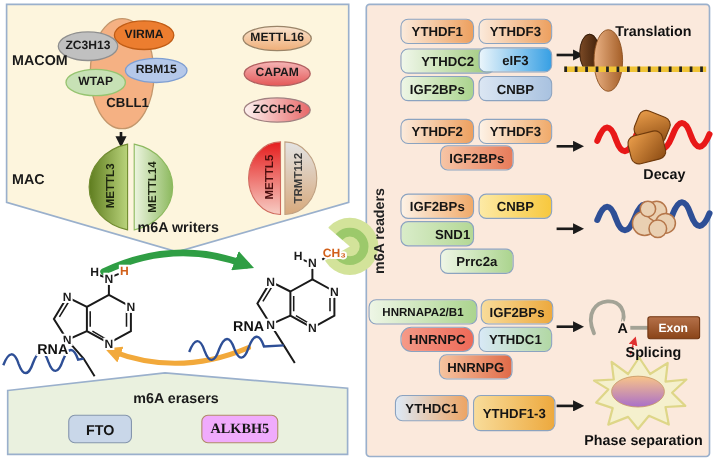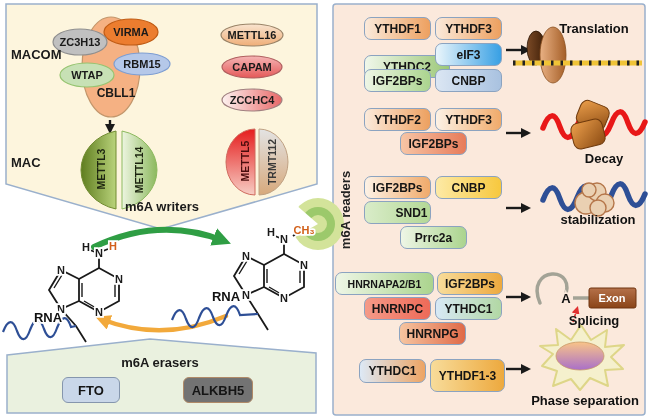--- a/index.html
+++ b/index.html
@@ -25,26 +25,26 @@
   .pg-or  {background:linear-gradient(90deg,#fbeadb,#eda05f);text-align:right;}
   .pg-or2 {background:linear-gradient(90deg,#fdf2e6,#f0aa6a);}
   .pg-grn {background:linear-gradient(90deg,#f0f7ea,#9cc878);}
   .pg-blu {background:linear-gradient(90deg,#eaf5fb,#38a0e4);}
   .pg-lgrn{background:linear-gradient(90deg,#eef6e6,#abd48e);}
   .pg-stl {background:linear-gradient(90deg,#dbe6f3,#a9c2e0);}
   .pg-red2{background:linear-gradient(90deg,#f7c5a5,#e77b5a);}
   .pg-gold{background:linear-gradient(90deg,#fdeaa6,#f7c83e);}
   .pg-sage{background:linear-gradient(90deg,#d9ecc9,#b4d896);padding-left:28px;}
   .pg-hur {background:linear-gradient(90deg,#f6c5a0,#e06a48);}
-  .pg-sal {background:linear-gradient(90deg,#f59a88,#ee6a58);}
+  .pg-sal {background:linear-gradient(90deg,#f59a88,#ee6a58);border-radius:10px;}
   .pg-bg  {background:linear-gradient(90deg,#d8e9f6,#b2d8a4);}
   .pg-yo  {background:linear-gradient(90deg,#f8dc9a,#ed294e);background:linear-gradient(90deg,#f8dc9a,#eda93e);}
   .pg-bo  {background:linear-gradient(90deg,#dde9f6,#eda463);}
   .fto{background:#c9d7e9;border:1px solid #8596ad;}
-  .alkbh5{background:#737373;border:1px solid #b08a68;}
+  .alkbh5{background:#f0abfc;border:1px solid #b08a68;font-family:Liberation Serif, serif;}
 </style>
 </head>
 <body>
 
 <div class="stage">
 
 <svg width="649" height="419" viewBox="0 0 649 419">
   <defs>
     <linearGradient id="gM3" x1="0" y1="0" x2="1" y2="0">
           <stop offset="0" stop-color="#5f7d1f"></stop>
@@ -248,36 +248,35 @@
 <div class="vlbl" style="left:272px;top:162px;color:#3a3a3a;">TRMT112</div>
 
 <div class="title" style="left:160px;top:362px;">m6A erasers</div>
 <div class="ebox fto" style="left:62px;top:377px;width:58px;height:26px;">FTO</div>
 <div class="ebox alkbh5" style="left:183px;top:377px;width:70px;height:26px;">ALKBH5</div>
 
 <div class="vlbl" style="left:345px;top:210px;font-size:13px;color:#222;">m6A readers</div>
 
 <div class="pill pg-or" style="left:364px;top:17px;width:67px;height:23px;">YTHDF1</div>
 <div class="pill pg-or" style="left:435px;top:17px;width:67px;height:23px;">YTHDF3</div>
-<div class="pill pg-grn" style="left:364px;top:55px;width:86px;height:23px;">YTHDC2</div>
+<div class="pill pg-grn" style="left:364px;top:44px;width:86px;height:23px;">YTHDC2</div>
 <div class="pill pg-blu" style="left:435px;top:43px;width:67px;height:23px;">eIF3</div>
 <div class="pill pg-lgrn" style="left:364px;top:69px;width:67px;height:23px;">IGF2BPs</div>
 <div class="pill pg-stl" style="left:435px;top:69px;width:67px;height:23px;">CNBP</div>
 <div class="outcome" style="left:594px;top:28px;">Translation</div>
 
 <div class="pill pg-or" style="left:364px;top:108px;width:67px;height:23px;">YTHDF2</div>
 <div class="pill pg-or2" style="left:435px;top:108px;width:67px;height:23px;">YTHDF3</div>
 <div class="pill pg-red2" style="left:400px;top:132px;width:67px;height:23px;">IGF2BPs</div>
 <div class="outcome" style="left:586px;top:158px;padding-left:36px;">Decay</div>
 
 <div class="pill pg-or2" style="left:364px;top:176px;width:67px;height:23px;">IGF2BPs</div>
 <div class="pill pg-gold" style="left:435px;top:176px;width:67px;height:23px;">CNBP</div>
 <div class="pill pg-sage" style="left:364px;top:201px;width:67px;height:23px;">SND1</div>
 <div class="pill pg-lgrn" style="left:400px;top:226px;width:67px;height:23px;">Prrc2a</div>
-<div class="outcome" style="left:598px;top:219px;">stabilization</div>
 
 <div class="pill pg-lgrn small" style="left:335px;top:272px;width:99px;height:23px;">HNRNAPA2/B1</div>
 <div class="pill pg-yo" style="left:437px;top:272px;width:66px;height:23px;">IGF2BPs</div>
 <div class="pill pg-sal" style="left:364px;top:297px;width:67px;height:23px;">HNRNPC</div>
 <div class="pill pg-bg" style="left:435px;top:297px;width:67px;height:23px;">YTHDC1</div>
 <div class="pill pg-hur" style="left:399px;top:322px;width:67px;height:23px;">HNRNPG</div>
 <div class="outcome" style="left:594px;top:320px;">Splicing</div>
 
 <div class="pill pg-bo" style="left:359px;top:359px;width:67px;height:24px;">YTHDC1</div>
 <div class="pill pg-yo" style="left:430px;top:359px;width:75px;height:33px;">YTHDF1-3</div>

